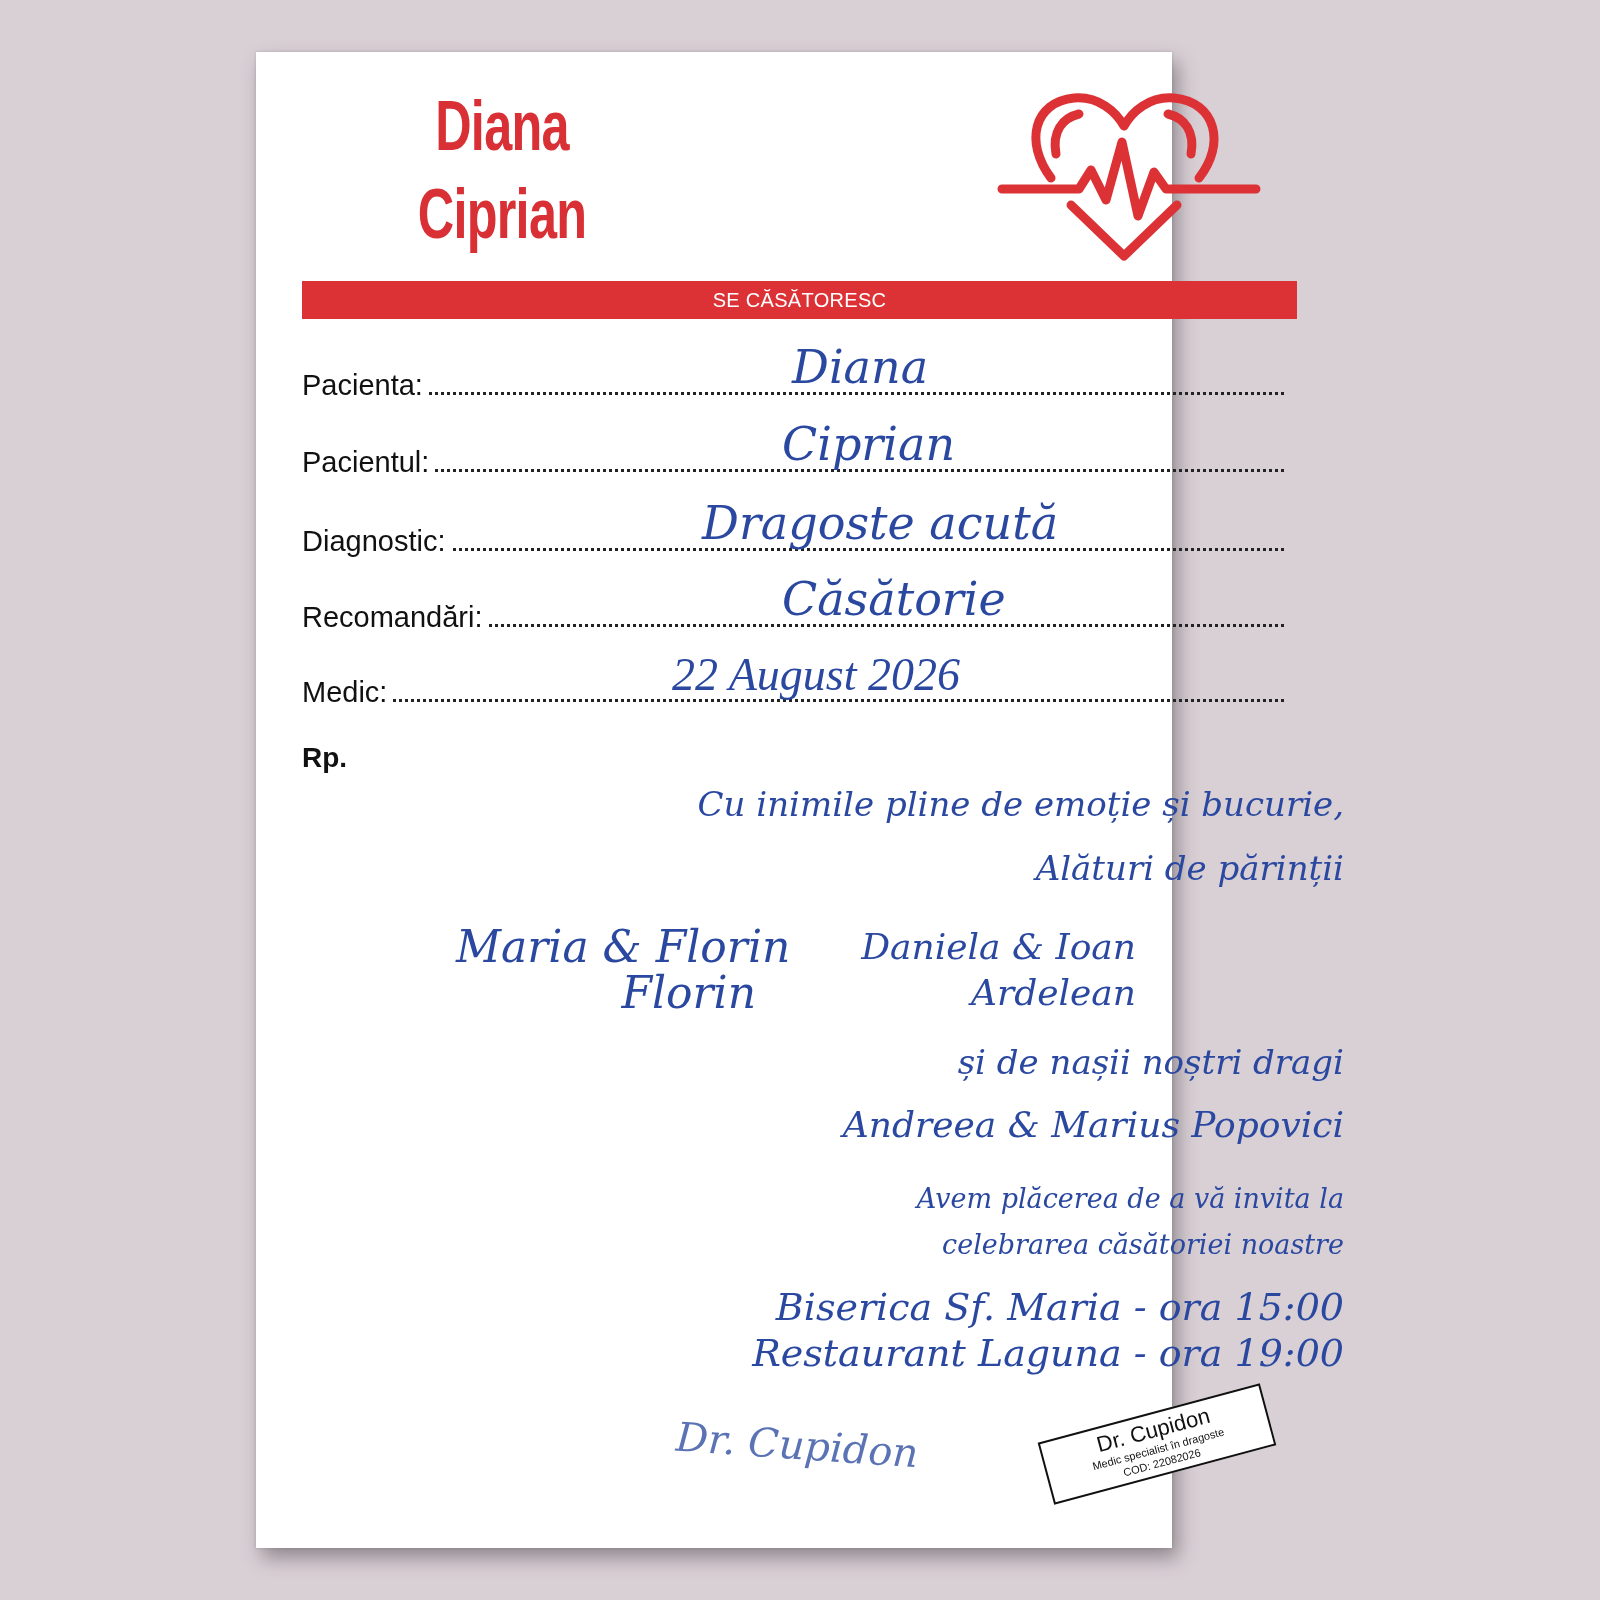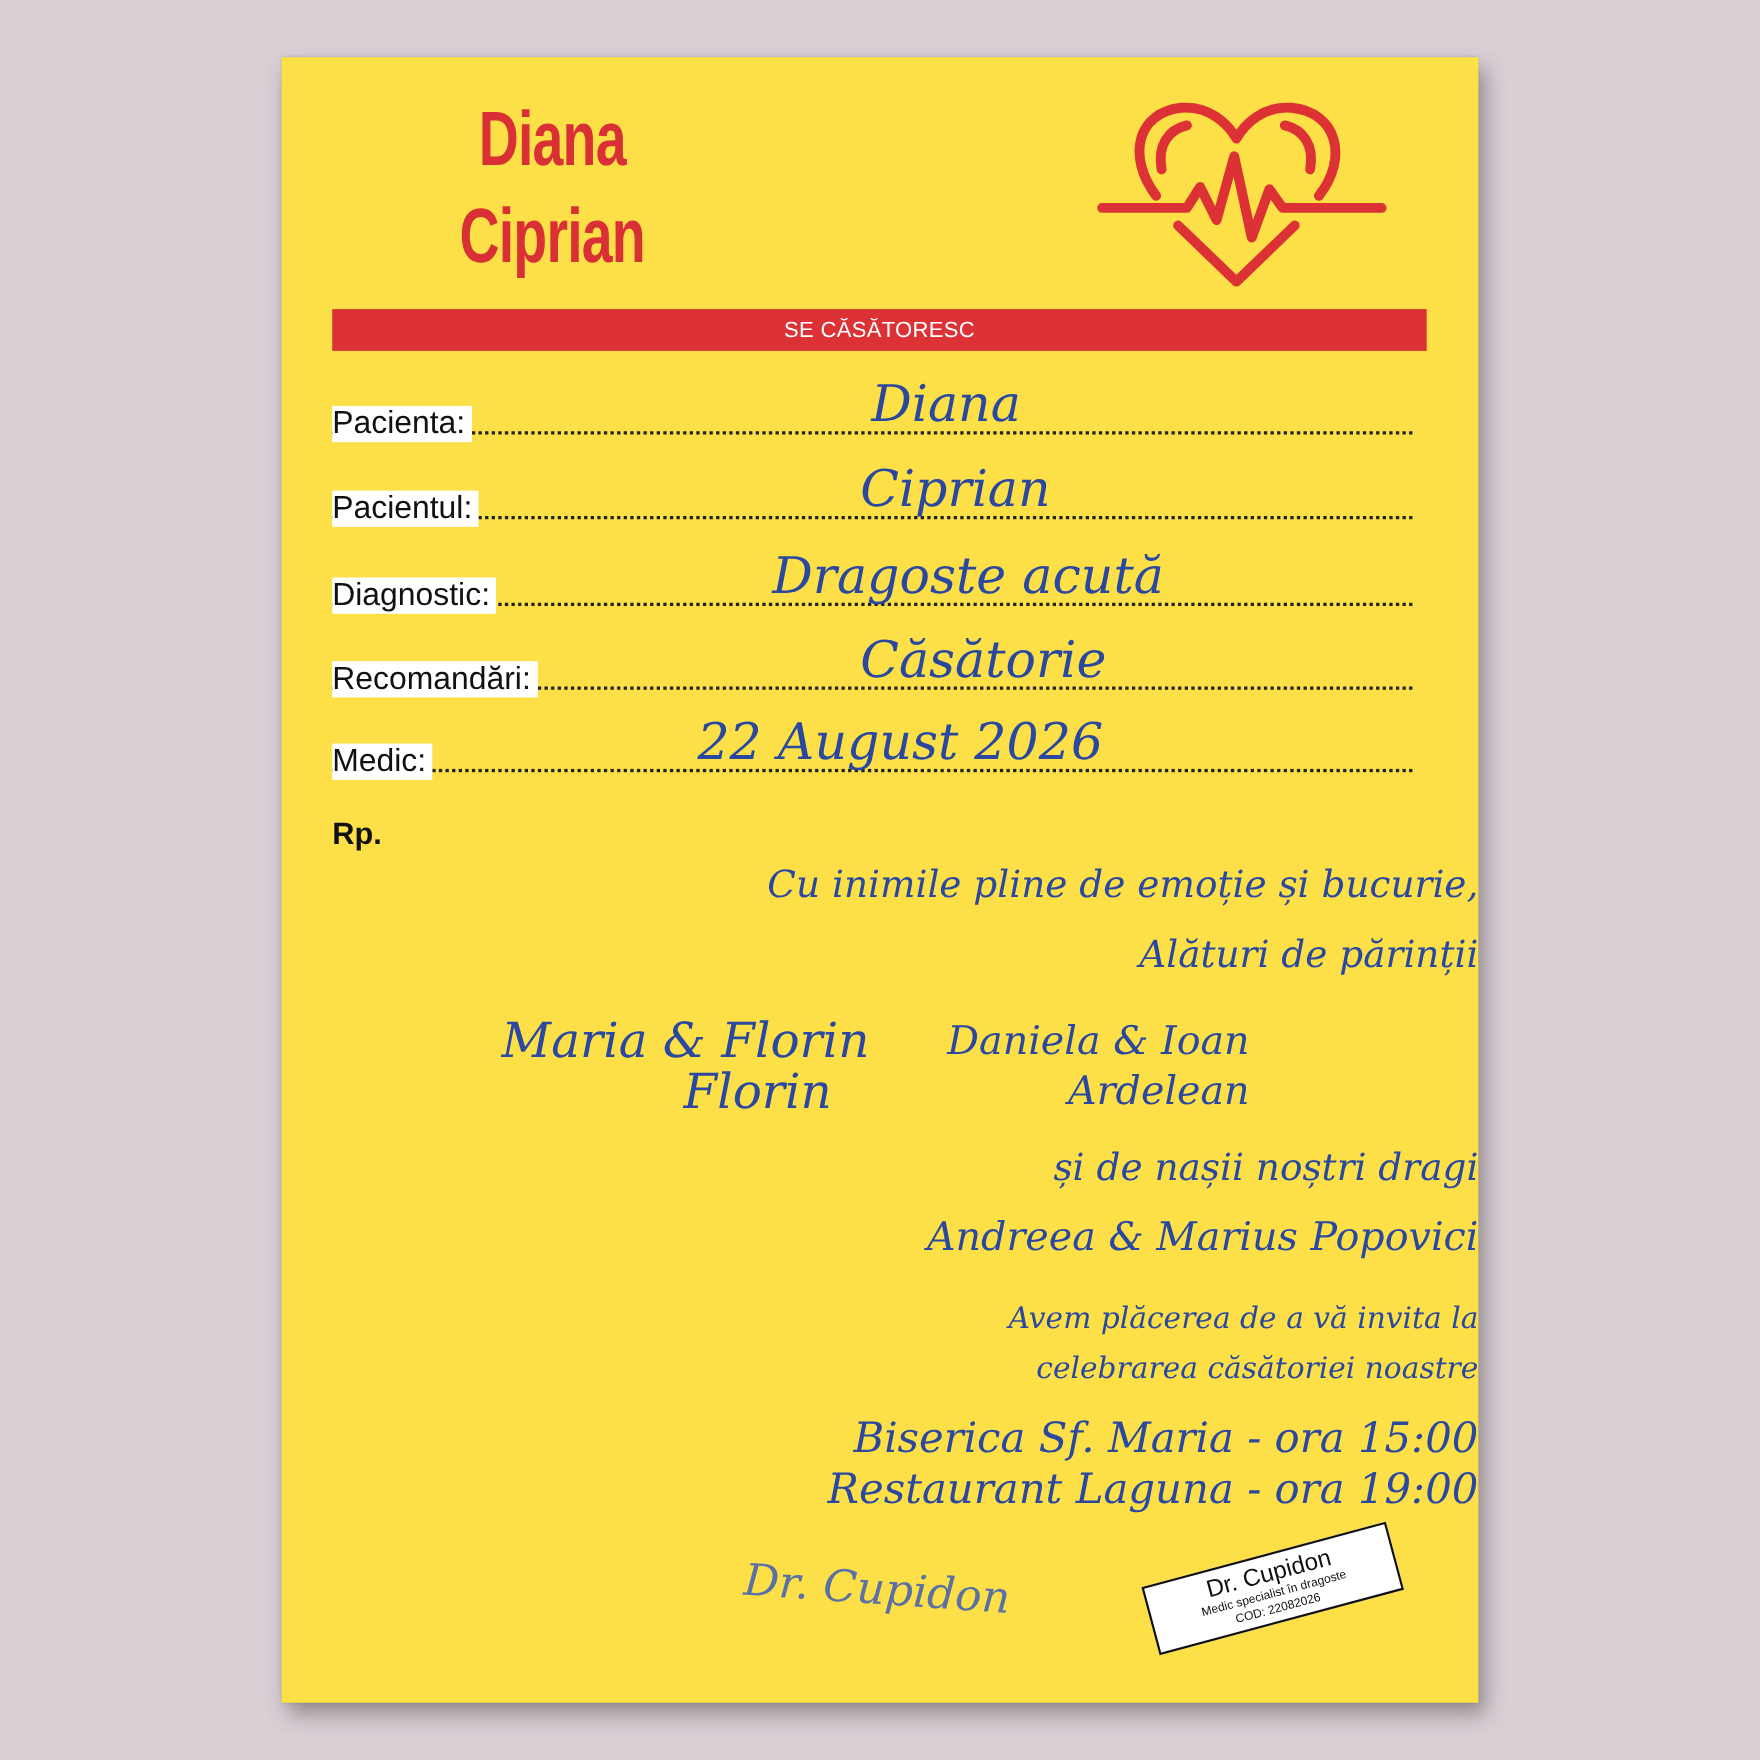--- a/index.html
+++ b/index.html
@@ -6,22 +6,22 @@
     body {
       width: 1600px; height: 1600px;
       background: #d9d0d6;
       position: relative;
       overflow: hidden;
       font-family: "Liberation Sans", sans-serif;
     }
     .card {
       position: absolute;
       left: 256px; top: 52px;
-      width: 1088px; height: 1496px;
-      background: #fde047;
+      width: 916px; height: 1496px;
+      background: #ffffff;
       box-shadow: 6px 10px 18px rgba(60,50,55,0.45), 0 0 3px rgba(0,0,0,0.15);
     }
     .names {
       position: absolute;
       left: 0; top: 30px;
       width: 600px;
       text-align: center;
       color: #d93036;
       font-family: "Liberation Sans", sans-serif;
       font-weight: bold;
@@ -173,21 +173,21 @@
 
   <div class="field" style="top: 522px;">
     <span class="label">Recomandări:</span>
     <div class="dots"></div>
     <span class="value" style="left: 480px; margin-top: 48px;">Căsătorie</span>
   </div>
 
   <div class="field" style="top: 597px;">
     <span class="label">Medic:</span>
     <div class="dots"></div>
-    <span class="value" style="left: 332px;">22 August 2026</span>
+    <span class="value" style="left: 370px; font-family: Liberation Serif, serif;">22 August 2026</span>
   </div>
 
   <div class="rp">Rp.</div>
 
   <div class="script" style="left: 0; width: 1088px; top: 732px; font-size: 34px;">Cu inimile pline de emoție și bucurie,</div>
   <div class="script" style="left: 0; width: 1088px; top: 796px; font-size: 34px;">Alături de părinții</div>
 
   <div class="script" style="left: 200px; width: 300px; top: 872px; font-size: 44px; line-height: 46px;">
     <div>Maria &amp; Florin</div>
     <div>Florin</div>

